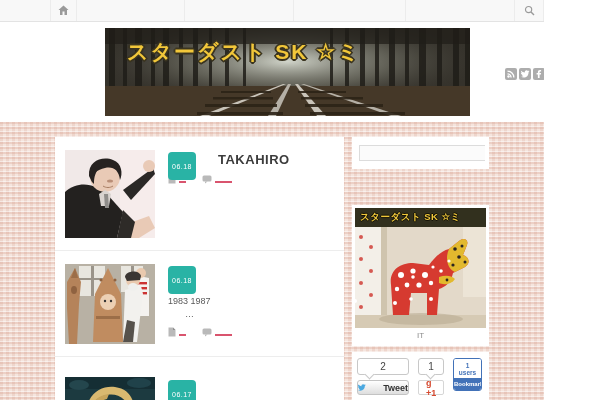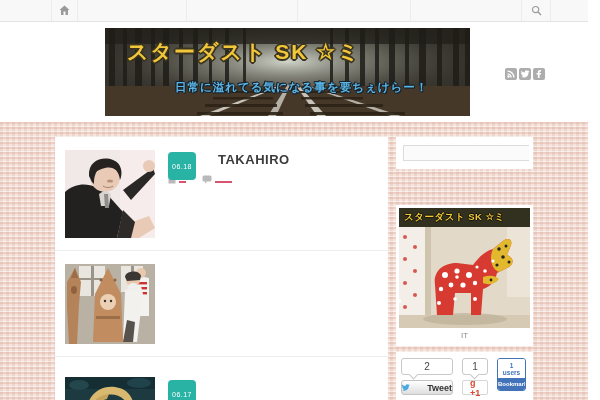--- a/index.html
+++ b/index.html
@@ -1,18 +1,18 @@
 <!DOCTYPE html>
 <html><head>
 <meta charset="utf-8">
 <style>
   * { margin:0; padding:0; box-sizing:border-box; }
   html,body { background:#fff; }
   body { font-family:"Liberation Sans", sans-serif; }
-  #page { position:relative; width:588px; height:400px; overflow:hidden; background:#fff; }
+  #page { position:relative; width:544px; height:400px; overflow:hidden; background:#fff; }
 
   
   .topbar { display:flex; height:22px; background:#f8f8f8; border-bottom:1px solid #e3e3e3; }
   .topbar .cell { border-right:1px solid #ececec; height:100%; display:flex; align-items:center; justify-content:center; }
   .topbar .c0{width:52px;} .topbar .c1{width:26px;} .topbar .c2{width:109px;}
   .topbar .c3{width:111px;} .topbar .c4{width:113px;} .topbar .c5{width:111px;}
   .topbar .c6{width:29px;} .topbar .c7{flex:1; border-right:none;}
   .topbar svg { display:block; }
 
   
@@ -152,21 +152,20 @@
             <rect x="100" y="76" width="72" height="3"></rect>
           <rect x="108" y="69" width="60" height="2.5"></rect>
             <rect x="116" y="63" width="50" height="2"></rect>
           <rect x="205" y="84" width="95" height="3"></rect>
             <rect x="200" y="76" width="78" height="3"></rect>
           <rect x="196" y="69" width="62" height="2.5"></rect>
             <rect x="193" y="63" width="48" height="2"></rect>
         </g>
       </svg>
       <span class="banner-title">スターダスト SK ☆ミ</span>
-      <span class="banner-sub">日常に溢れてる気になる事を要ちぇけらー！</span>
     </a>
     <div class="social">
       <a>
         <svg width="8" height="8" viewBox="0 0 8 8">
           <circle cx="1.5" cy="6.5" r="1.2" fill="#fff"></circle>
           <path d="M0.5 3.2 A4.3 4.3 0 0 1 4.8 7.5 H3.4 A2.9 2.9 0 0 0 0.5 4.6 Z" fill="#fff"></path>
           <path d="M0.5 0.5 A7 7 0 0 1 7.5 7.5 H6.2 A5.7 5.7 0 0 0 0.5 1.8 Z" fill="#fff"></path>
         </svg>
       </a>
       <a>
@@ -252,20 +251,41 @@
               <rect x="70" y="28" width="12" height="2.4" fill="#c33"></rect>
             </g>
             <circle cx="76" cy="9" r="5" fill="#e9c9ae"></circle>
             <path d="M60,26 L76,22 L78,30 L72,78 L58,78 Z" fill="#f2f1ee"></path>
             <circle cx="68" cy="16" r="7" fill="#e9c9ae"></circle>
             <path d="M60,13 C60,7 74,5 76,12 L75,16 L62,17 Z" fill="#3a3633"></path>
             <ellipse cx="68" cy="23" rx="5" ry="4" fill="#efefed"></ellipse>
             <path d="M58,78 L62,56 L70,58 L68,78 Z" fill="#57524c"></path>
           </svg>
         </a>
+        <div class="post-content">
+          <span class="date-badge">06.18</span>
+          <a class="post-title"></a>
+          <div class="excerpt">
+            <span>1983  1987</span>
+            <span class="line2" style="margin-left:17px">…</span>
+          </div>
+          <div class="meta">
+            <svg width="8" height="10" viewBox="0 0 8 10">
+              <path d="M0.5 0.5 H5 L7.5 3 V9.5 H0.5 Z" fill="#b9b9b9"></path>
+              <path d="M5 0.5 L5 3 L7.5 3 Z" fill="#8f8f8f"></path>
+            </svg>
+            <span class="bar short"></span>
+            <span class="gap"></span>
+            <svg width="10" height="9" viewBox="0 0 10 9">
+              <rect x="0.5" y="0.5" width="9" height="6" rx="1.5" fill="#b9b9b9"></rect>
+              <path d="M3 6.5 L3 8.5 L5.5 6.5 Z" fill="#b9b9b9"></path>
+            </svg>
+            <span class="bar long"></span>
+          </div>
+        </div>
       </div>
 
       <div class="post" style="padding-top:20px">
         <a class="thumb" style="height:80px">
           <svg viewBox="0 0 90 80" width="90" height="80" preserveAspectRatio="none">
             <rect width="90" height="80" fill="#1c3a40"></rect>
             <rect width="90" height="12" fill="#152e34"></rect>
             <ellipse cx="14" cy="8" rx="10" ry="5" fill="#24464d"></ellipse>
             <ellipse cx="74" cy="6" rx="12" ry="5" fill="#20424a"></ellipse>
             <path d="M22,34 C22,16 38,8 50,10 C64,12 70,22 69,36 L64,30 C60,20 50,16 42,18 C32,20 26,26 26,36 Z" fill="#d9b970"></path>

